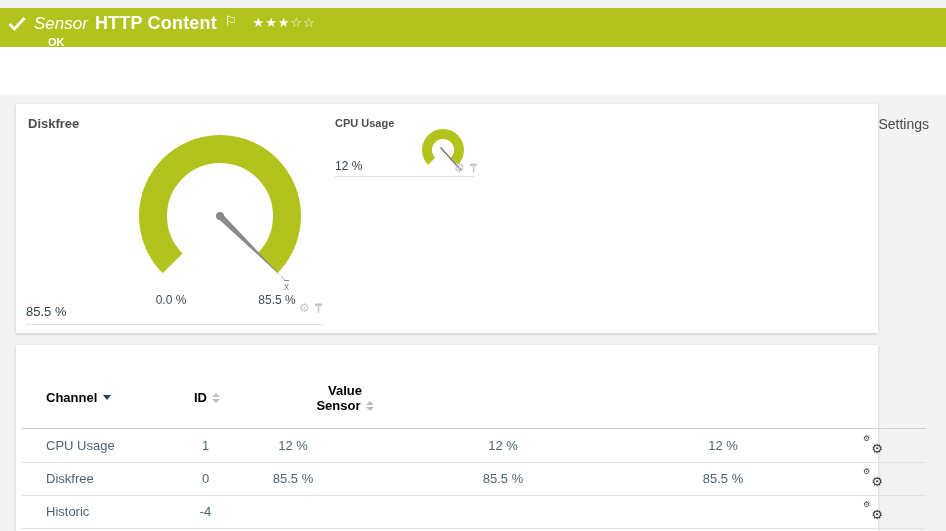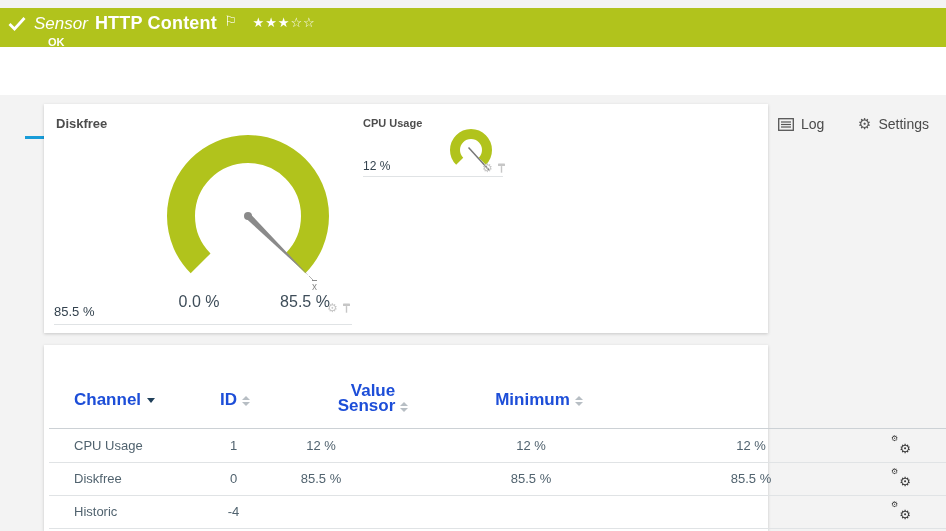--- a/index.html
+++ b/index.html
@@ -20,37 +20,37 @@
   
   #tabbar{left:0;top:47px;width:946px;height:48px;background:#fff;}
   .tab{position:absolute;top:66px;height:22px;display:flex;align-items:center;
        font-size:14px;color:#4a4a4a;cursor:pointer;white-space:nowrap;}
   .tab .ticon{margin-right:7px;display:inline-flex;align-items:center;}
   .tab .num{font-weight:bold;color:#333;margin-right:5px;}
   .tab.active{color:#333;}
   #tab-underline{left:25px;top:89px;width:130px;height:3px;background:#189cd8;}
 
   
-  .panel{position:absolute;left:44px;width:724px;background:#fff;
+  .panel{position:absolute;left:16px;width:862px;background:#fff;
          box-shadow:0 1px 3px rgba(0,0,0,.18);}
   #panel-gauges{top:104px;height:229px;}
   #panel-table{top:345px;height:186px;}
 
   .tile-title-lg{font-size:13px;font-weight:bold;color:#4d4d4d;}
   .tile-title-sm{font-size:11px;font-weight:bold;color:#4d4d4d;}
-  .gauge-scale{font-size:16px;color:#3e4d59;width:56px;text-align:center;}
+  .gauge-scale{font-size:12px;color:#3e4d59;width:56px;text-align:center;}
   .tile-value{font-size:13px;color:#33424e;}
   .hline{position:absolute;height:1px;background:#e0e3e5;}
   .tilebtns{position:absolute;display:flex;align-items:center;gap:4px;}
   .mini-gear{font-size:12px;line-height:12px;color:#c6c6c6;cursor:pointer;}
   .xbar{position:absolute;font-size:10px;line-height:10px;color:#8a8a8a;
         border-top:1px solid #8a8a8a;padding-top:1px;}
 
   
-  .th{position:absolute;font-size:17px;font-weight:bold;color:#1d4ed8;cursor:pointer;}
+  .th{position:absolute;font-size:13px;font-weight:bold;color:#000000;cursor:pointer;}
   .td{position:absolute;font-size:13px;color:#51636f;line-height:33px;height:33px;}
   .r{text-align:center;}
   .sort{display:inline-block;vertical-align:-1px;margin-left:5px;}
   .sort i{display:block;width:0;height:0;border-left:4px solid transparent;border-right:4px solid transparent;}
   .sort .up{border-bottom:4px solid #b7bec4;margin-bottom:2px;}
   .sort .dn{border-top:4px solid #b7bec4;}
   .caret{display:inline-block;width:0;height:0;border-left:4.5px solid transparent;
          border-right:4.5px solid transparent;border-top:5px solid #20405a;
          margin-left:6px;vertical-align:2px;}
   .row-gears{position:relative;display:inline-block;width:20px;height:20px;cursor:pointer;}
@@ -186,23 +186,20 @@
     <div class="th" style="left:30px;top:45px;">
       <span>Channel</span><span class="caret"></span>
     </div>
     <div class="th r" style="left:130px;top:45px;width:122px;">
       <span>ID</span><span class="sort"><i class="up"></i><i class="dn"></i></span>
     </div>
     <div class="th" style="left:279px;top:38px;width:100px;text-align:center;line-height:15px;">
       <span>Value</span><br>
       <span>Sensor</span><span class="sort"><i class="up"></i><i class="dn"></i></span>
     </div>
-    <div class="th r" style="left:420px;top:45px;width:150px;">
-      <span>Minimum</span><span class="sort"><i class="up"></i><i class="dn"></i></span>
-    </div>
     <div class="hline" style="left:5px;top:83px;width:905px;background:#ccd1d5;"></div>
 
     <div>
       <div class="td" style="left:30px;top:84px;">CPU Usage</div>
       <div class="td r" style="left:130px;top:84px;width:119px;">1</div>
       <div class="td r" style="left:212px;top:84px;width:130px;">12 %</div>
       <div class="td r" style="left:412px;top:84px;width:150px;">12 %</div>
       <div class="td r" style="left:632px;top:84px;width:150px;">12 %</div>
       <div class="td" style="left:847px;top:88px;">
         <span class="row-gears glyph"><span class="g1">⚙</span><span class="g2">⚙</span></span>

